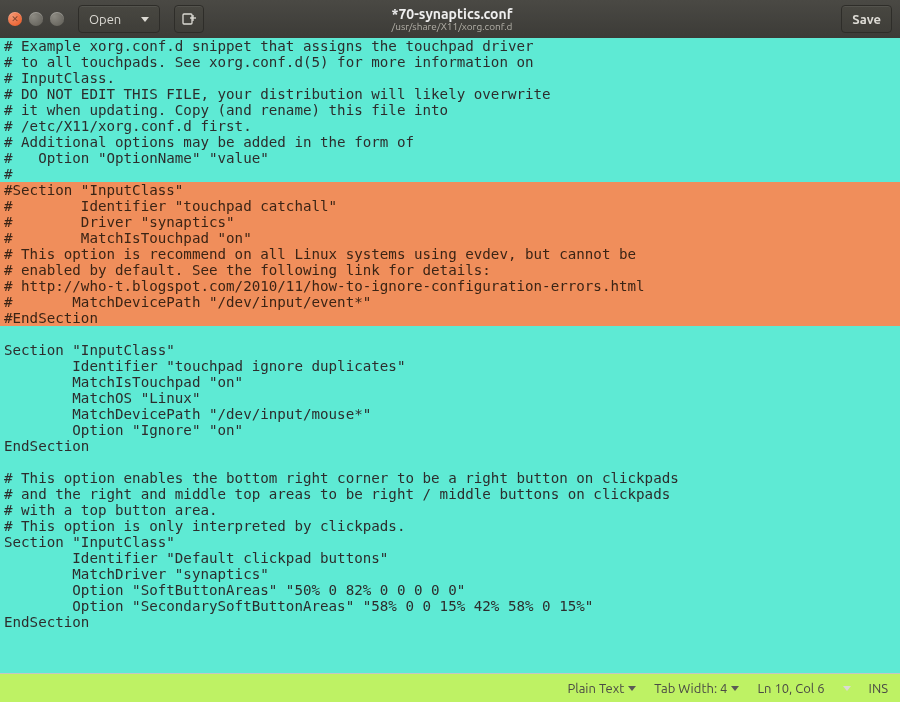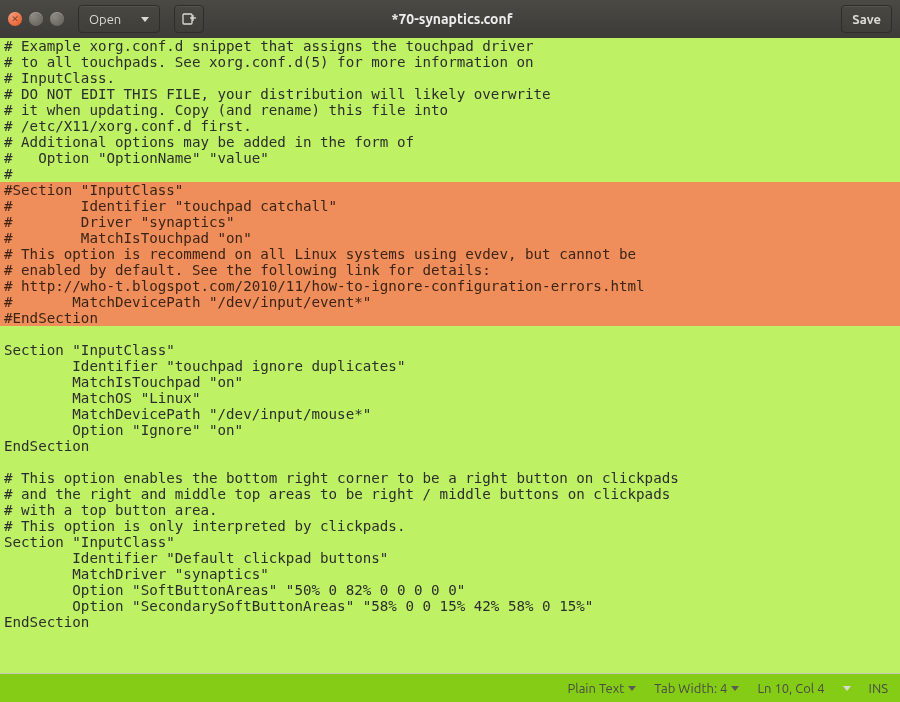--- a/index.html
+++ b/index.html
@@ -69,39 +69,39 @@
     left:4px; right:0;
     text-align:center;
     pointer-events:none;
   }
   .title-main { font-weight:bold; color:#eee; font-size:14px; }
   .title-sub  { font-size:10px; color:#b3b0a8; margin-top:-1px;}
   .save-btn { margin-left:auto;font-weight:bold; }
 
   .editor {
     flex:1;
-    background:#bef264;
+    background:#5eead4;
     overflow:hidden;
     position:relative;
   }
   .code {
     font-family: "DejaVu Sans Mono","Ubuntu Mono",monospace;
     font-size: 14.2px;
     line-height: 16px;
     white-space: pre;
     color:#2d2d2d;
     padding: 0;
     margin:0;
   }
   .code .line { padding:0 4px; min-height:16px; }
   .code .sel  { background:#f08e5b; color:#3b2415; }
 
   .statusbar {
     height:28px;
-    background:#84cc16;
+    background:#bef264;
     border-top:1px solid #c7c6c1;
     display:flex;
     align-items:center;
     padding:0 12px;
     gap:18px;
     font-size:13px;
     color:#4b4a45;
     justify-content:flex-end;
   }
   .status-item { display:flex; align-items:center; gap:4px; }
@@ -128,20 +128,21 @@
     <div class="tb-button" style="padding:0 6px;">
       <svg class="new-tab" viewBox="0 0 16 16">
         <rect x="2" y="3" width="9" height="10" rx="1" fill="none" stroke="#dcdad4" stroke-width="1.3"></rect>
         <line x1="12" y1="4" x2="12" y2="10" stroke="#dcdad4" stroke-width="1.3"></line>
         <line x1="9" y1="7" x2="15" y2="7" stroke="#dcdad4" stroke-width="1.3"></line>
       </svg>
     </div>
 
     <div class="title-center">
       <div class="title-main">*70-synaptics.conf</div>
+      <div class="title-sub">/usr/share/X11/xorg.conf.d</div>
     </div>
 
     <div class="tb-button save-btn">
       <span>Save</span>
     </div>
   </div>
 
   <div class="editor">
     <div class="code" id="code-container"><div class="line"># Example xorg.conf.d snippet that assigns the touchpad driver</div><div class="line"># to all touchpads. See xorg.conf.d(5) for more information on</div><div class="line"># InputClass.</div><div class="line"># DO NOT EDIT THIS FILE, your distribution will likely overwrite</div><div class="line"># it when updating. Copy (and rename) this file into</div><div class="line"># /etc/X11/xorg.conf.d first.</div><div class="line"># Additional options may be added in the form of</div><div class="line">#   Option "OptionName" "value"</div><div class="line">#</div><div class="line sel">#Section "InputClass"</div><div class="line sel">#        Identifier "touchpad catchall"</div><div class="line sel">#        Driver "synaptics"</div><div class="line sel">#        MatchIsTouchpad "on"</div><div class="line sel"># This option is recommend on all Linux systems using evdev, but cannot be</div><div class="line sel"># enabled by default. See the following link for details:</div><div class="line sel"># http://who-t.blogspot.com/2010/11/how-to-ignore-configuration-errors.html</div><div class="line sel">#       MatchDevicePath "/dev/input/event*"</div><div class="line sel">#EndSection</div><div class="line">&nbsp;</div><div class="line">Section "InputClass"</div><div class="line">        Identifier "touchpad ignore duplicates"</div><div class="line">        MatchIsTouchpad "on"</div><div class="line">        MatchOS "Linux"</div><div class="line">        MatchDevicePath "/dev/input/mouse*"</div><div class="line">        Option "Ignore" "on"</div><div class="line">EndSection</div><div class="line">&nbsp;</div><div class="line"># This option enables the bottom right corner to be a right button on clickpads</div><div class="line"># and the right and middle top areas to be right / middle buttons on clickpads</div><div class="line"># with a top button area.</div><div class="line"># This option is only interpreted by clickpads.</div><div class="line">Section "InputClass"</div><div class="line">        Identifier "Default clickpad buttons"</div><div class="line">        MatchDriver "synaptics"</div><div class="line">        Option "SoftButtonAreas" "50% 0 82% 0 0 0 0 0"</div><div class="line">        Option "SecondarySoftButtonAreas" "58% 0 0 15% 42% 58% 0 15%"</div><div class="line">EndSection</div></div>
   </div>
@@ -149,21 +150,21 @@
   <div class="statusbar">
     <div class="status-item" style="margin-left:auto;">
       <span>Plain Text</span>
       <span class="caret-down"></span>
     </div>
     <div class="status-item">
       <span>Tab Width: 4</span>
       <span class="caret-down"></span>
     </div>
     <div class="status-item">
-      <span>Ln 10, Col 4</span>
+      <span>Ln 10, Col 6</span>
     </div>
     <span class="caret-down"></span>
     <div class="status-item">
       <span>INS</span>
     </div>
   </div>
 
 </div>
 
 </body></html>

